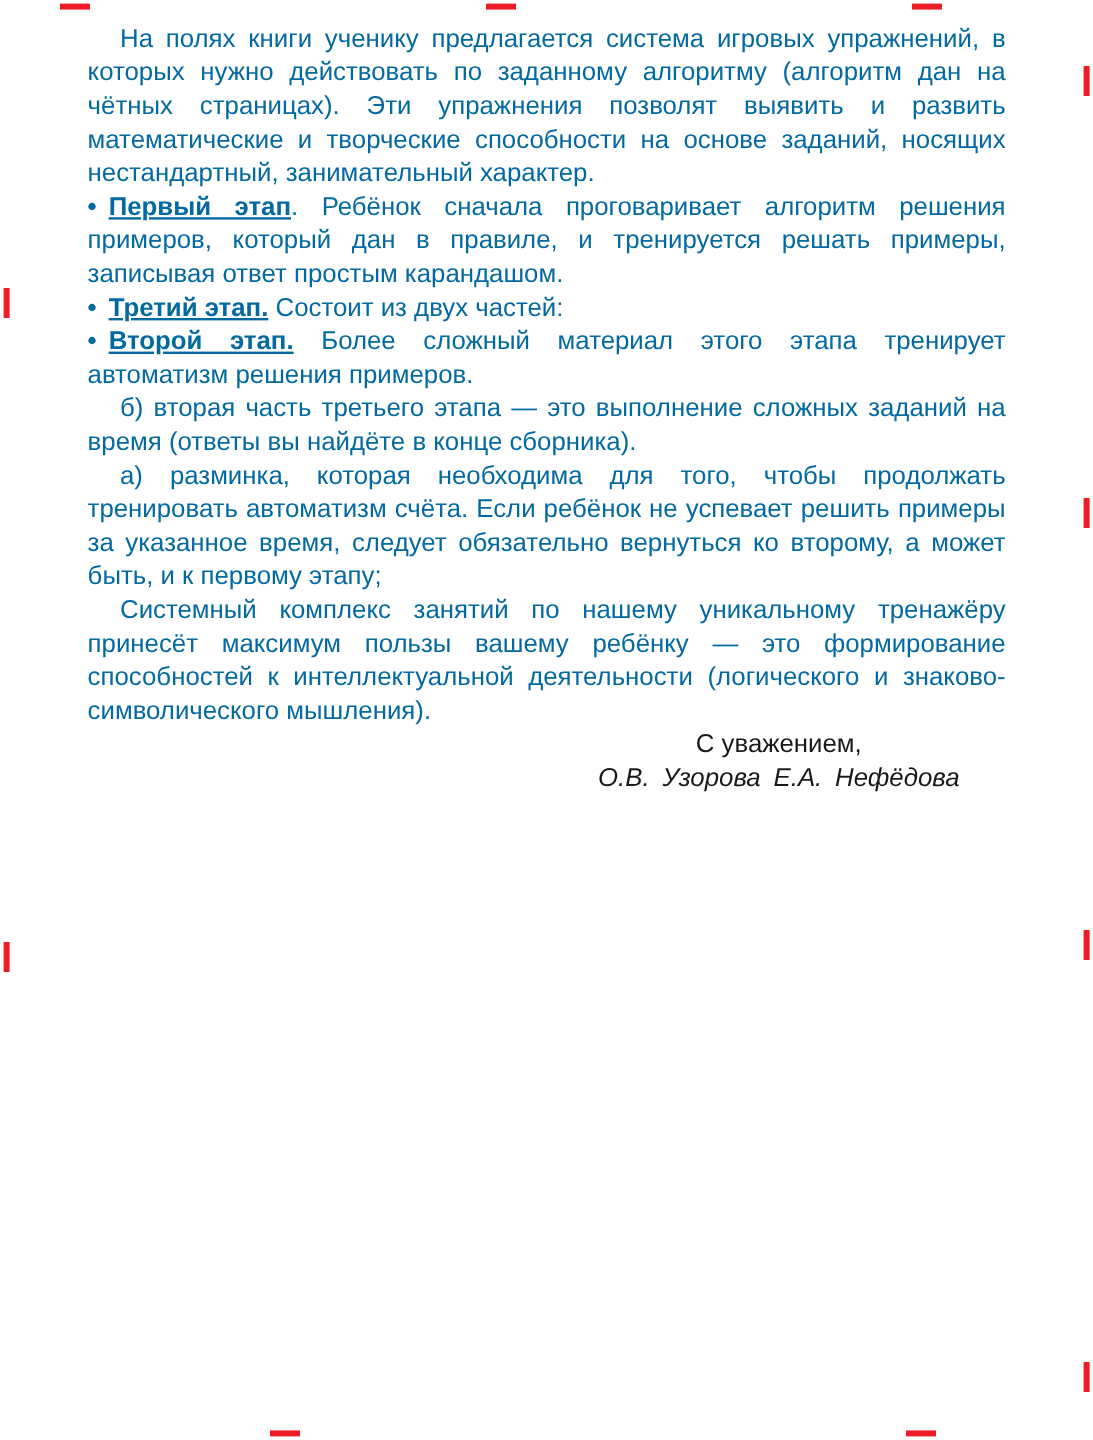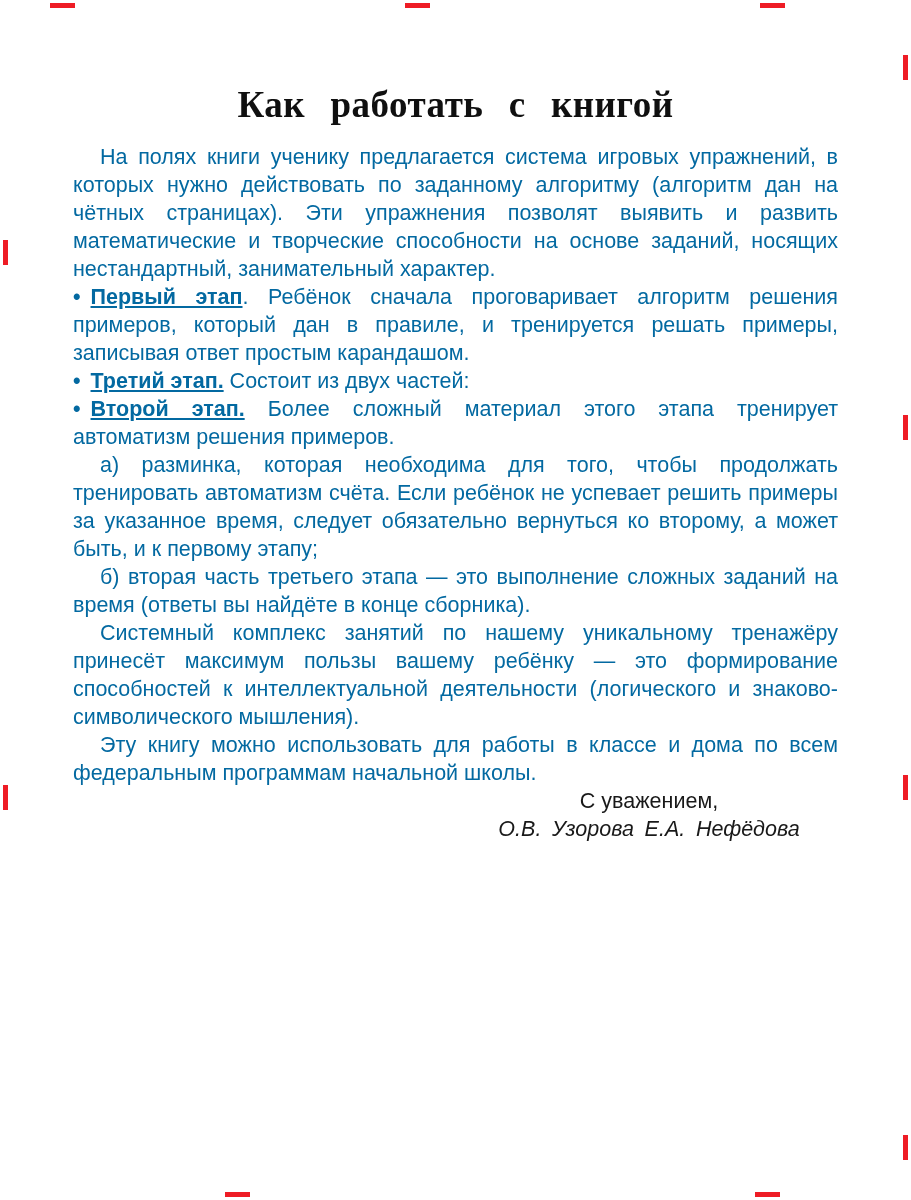--- a/index.html
+++ b/index.html
@@ -79,31 +79,29 @@
 </head>
 <body>
 
 <div class="page" style="--mark-color: #ee1c25;">
 
   <div class="mark-strip mark-top"></div>
   <div class="mark-strip mark-bottom"></div>
   <div class="mark-strip mark-left"></div>
   <div class="mark-strip mark-right"></div>
 
-  <h1 class="title">Как работать с книгой</h1>
 
   <div class="content" id="content">
       <p class="indent"><span>На полях книги ученику предлагается система игровых упраж­нений, в которых нужно действовать по заданному алгоритму (алгоритм дан на чётных страницах). Эти упражнения позволят выявить и развить математические и творческие способности на основе заданий, носящих нестандартный, занимательный ха­рактер.</span></p>
       <p class="bullet"><span class="bullet-dot">•</span><strong class="lead">Первый этап</strong><span>. Ребёнок сначала проговаривает алгоритм реше­ния примеров, который дан в правиле, и тренируется решать примеры, записывая ответ простым карандашом.</span></p>
       <p class="bullet"><span class="bullet-dot">•</span><strong class="lead">Третий этап.</strong><span> Состоит из двух частей:</span></p>
       <p class="bullet"><span class="bullet-dot">•</span><strong class="lead">Второй этап.</strong><span> Более сложный материал этого этапа тренирует автоматизм решения примеров.</span></p>
+      <p class="indent"><span>б) вторая часть третьего этапа — это выполнение сложных заданий на время (ответы вы найдёте в конце сборника).</span></p>
       <p class="indent"><span>а) разминка, которая необходима для того, чтобы продолжать тренировать автоматизм счёта. Если ребёнок не успевает решить примеры за указанное время, следует обязательно вернуться ко второму, а может быть, и к первому этапу;</span></p>
-      <p class="indent"><span>б) вторая часть третьего этапа — это выполнение сложных заданий на время (ответы вы найдёте в конце сборника).</span></p>
       <p class="indent"><span>Системный комплекс занятий по нашему уникальному трена­жёру принесёт максимум пользы вашему ребёнку — это фор­мирование способностей к интеллектуальной деятельности (логи­ческого и знаково-символического мышления).</span></p>
-      <p class="indent"><span>Эту книгу можно использовать для работы в классе и дома по всем федеральным программам начальной школы.</span></p>
     </div>
 
   <div class="signature">
     <div>С уважением,</div>
     <div class="authors">О.В. Узорова Е.А. Нефёдова</div>
   </div>
 
 </div>
 
 </body></html>

